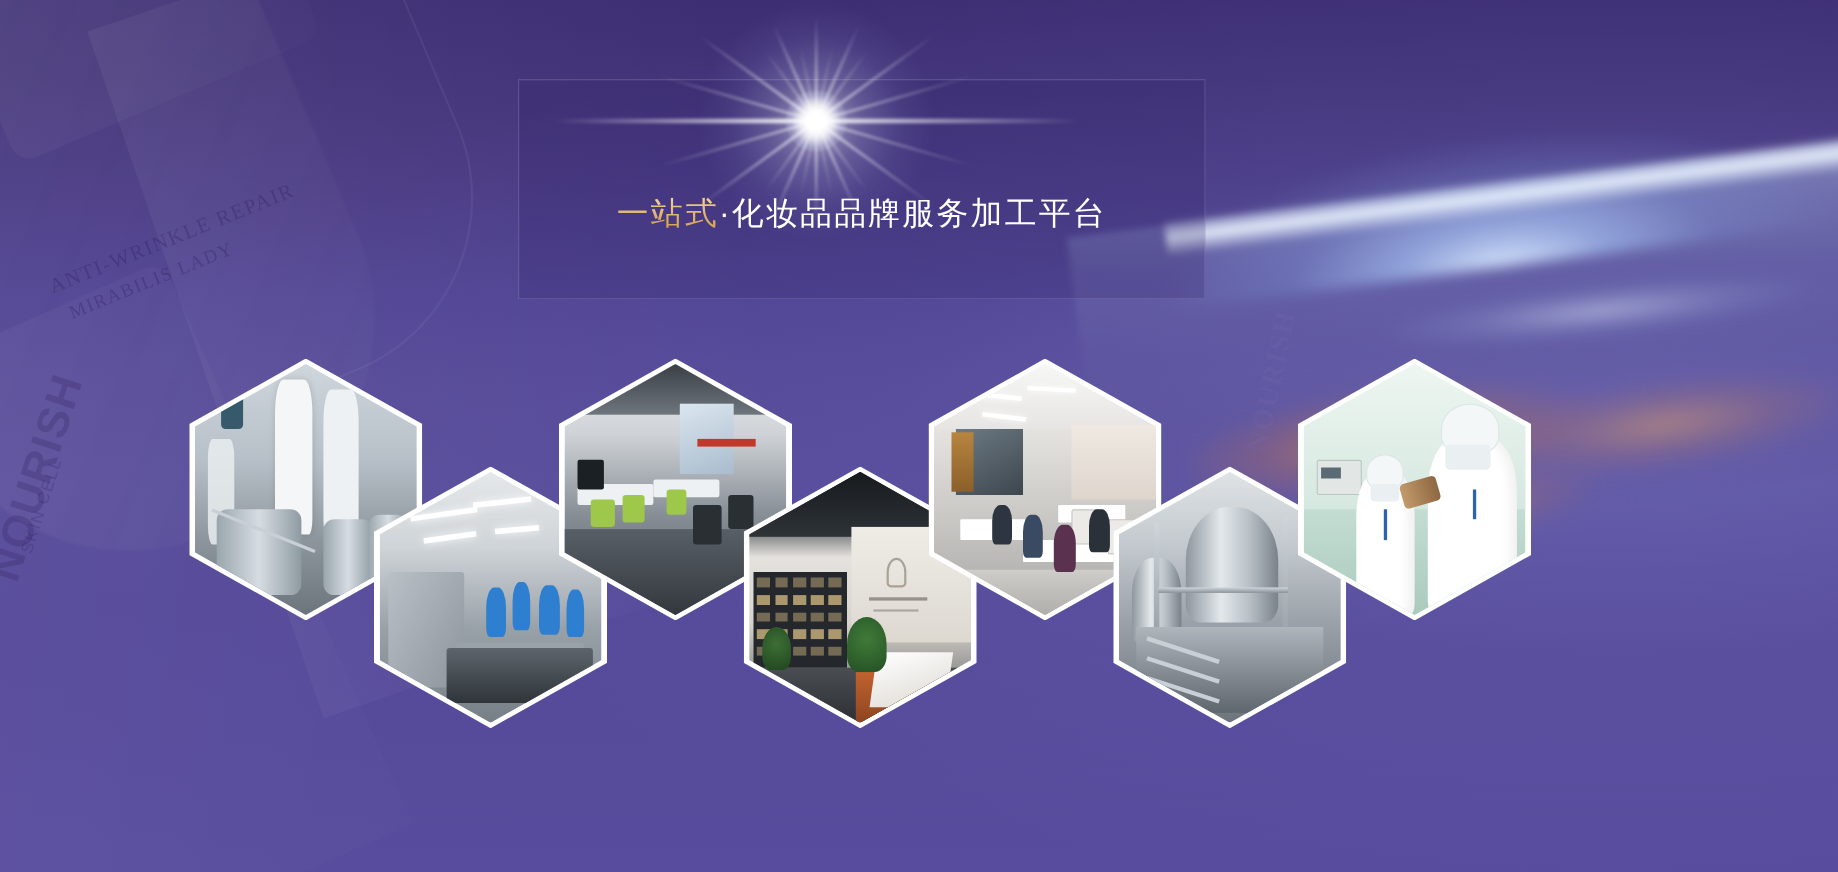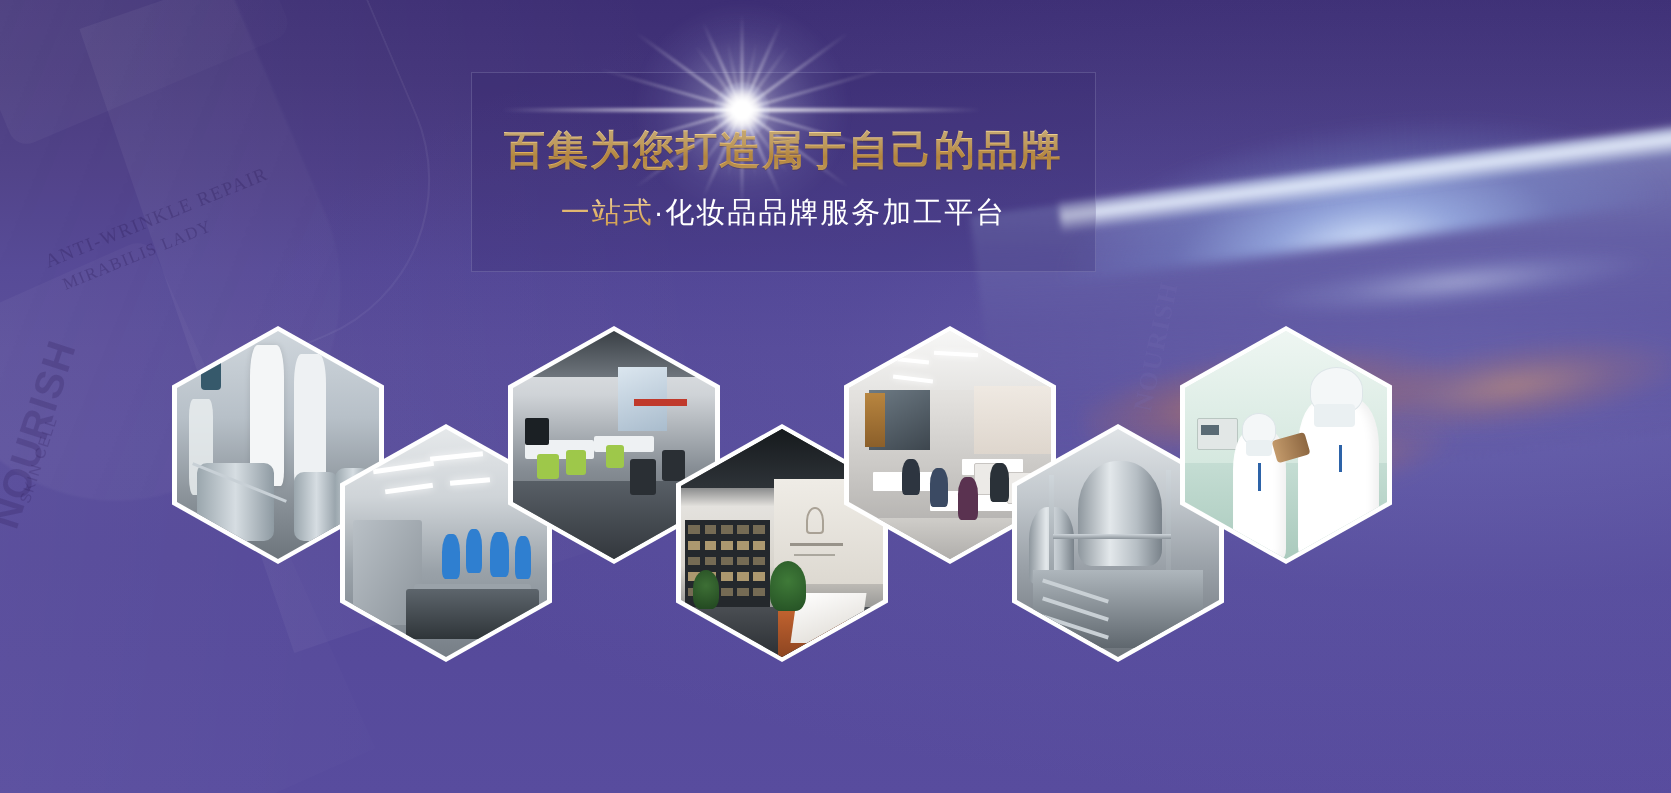--- a/index.html
+++ b/index.html
@@ -214,21 +214,21 @@
     letter-spacing:2px;
     color:#e0b768;
     background: linear-gradient(180deg,#f3dba4 0%, #e7c179 38%, #d7a44f 62%, #e9c47e 100%);
     -webkit-background-clip:text;
     background-clip:text;
     -webkit-text-fill-color:transparent;
     text-shadow: 0 1px 0 rgba(70,40,10,.25);
     white-space:nowrap;
   }
   .subline{
-    position:absolute; left:471px; top:193px; width:625px;
+    position:absolute; left:471px; top:175px; width:625px;
     text-align:center;
     font-size:29px;
     letter-spacing:2px;
     white-space:nowrap;
   }
   .subline .gold{
     color:#e0ba72;
     background: linear-gradient(180deg,#f0d49a 0%, #dfb269 55%, #cf9c4b 100%);
     -webkit-background-clip:text;
     background-clip:text;
@@ -415,21 +415,20 @@
     <div class="ray ray-d4"></div>
     <div class="ray ray-d5"></div>
     <div class="ray ray-d6"></div>
     <div class="ray ray-d7"></div>
     <div class="ray ray-d8"></div>
     <div class="ray ray-d9"></div>
     <div class="ray ray-d10"></div>
     <div class="core"></div>
   </div>
 
-  <div class="headline">百集为您打造属于自己的品牌</div>
   <div class="subline">
     <span class="gold">一站式</span><span class="white">·</span><span class="white">化妆品品牌服务加工平台</span>
   </div>
 
   <div class="hexes">
 
     <div class="hex" style="left:172px;top:326px;width:212px;height:238px;">
       <div class="inner">
         <div class="ph ph1">
           <div class="p"></div>

